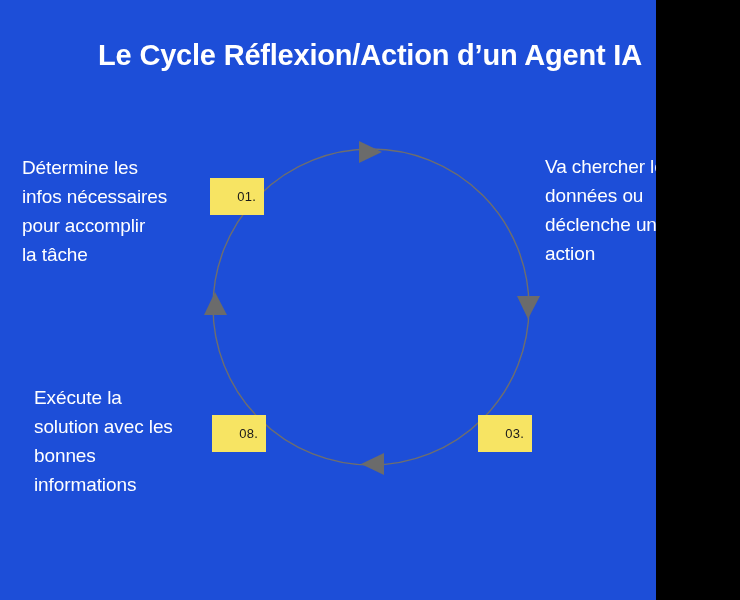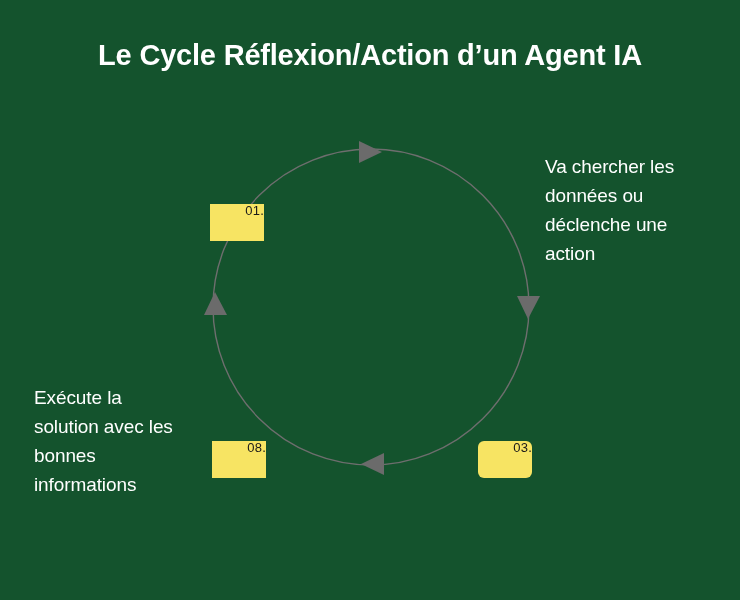--- a/index.html
+++ b/index.html
@@ -6,23 +6,23 @@
     margin: 0;
     padding: 0;
     background: #000000;
   }
   body {
     font-family: "Liberation Sans", sans-serif;
     -webkit-font-smoothing: antialiased;
   }
   #stage {
     position: relative;
-    width: 740px;
+    width: 656px;
     height: 600px;
-    background: #14532d;
+    background: #1d4ed8;
     overflow: hidden;
   }
 
   
   #title {
     position: absolute;
     left: 0;
     top: 38px;
     width: 740px;
     text-align: center;
@@ -43,34 +43,35 @@
     height: 600px;
   }
 
   
   .badge {
     position: absolute;
     width: 54px;
     height: 37px;
     background: #F7E463;
     display: flex;
+    align-items: center;
     justify-content: flex-end;
     box-sizing: border-box;
-    margin-top: 26px;
+    padding-right: 8px;
   }
   .badge-label {
     color: #1a1a1a;
     font-size: 13px;
     font-weight: 400;
     letter-spacing: 0.2px;
     line-height: 1;
   }
   #badge-01 { left: 210px; top: 178px; }
   #badge-02 { left: 480px; top: 178px; }
-  #badge-03 { left: 478px; top: 415px; border-radius: 6px; }
+  #badge-03 { left: 478px; top: 415px; }
   #badge-04 { left: 212px; top: 415px; }
 
   
   .caption {
     position: absolute;
     color: #ffffff;
     font-size: 19px;
     font-weight: 400;
     line-height: 29px;
     letter-spacing: -0.1px;
@@ -102,16 +103,17 @@
   <div class="badge" id="badge-01">
     <span class="badge-label">01.</span>
   </div>
   <div class="badge" id="badge-03">
     <span class="badge-label">03.</span>
   </div>
   <div class="badge" id="badge-04">
     <span class="badge-label">08.</span>
   </div>
 
+  <div class="caption" id="caption-01">Détermine les<br>infos nécessaires<br>pour accomplir<br>la tâche</div>
   <div class="caption" id="caption-02">Va chercher les<br>données ou<br>déclenche une<br>action</div>
   <div class="caption" id="caption-04">Exécute la<br>solution avec les<br>bonnes<br>informations</div>
 
 </div>
 
 </body></html>

